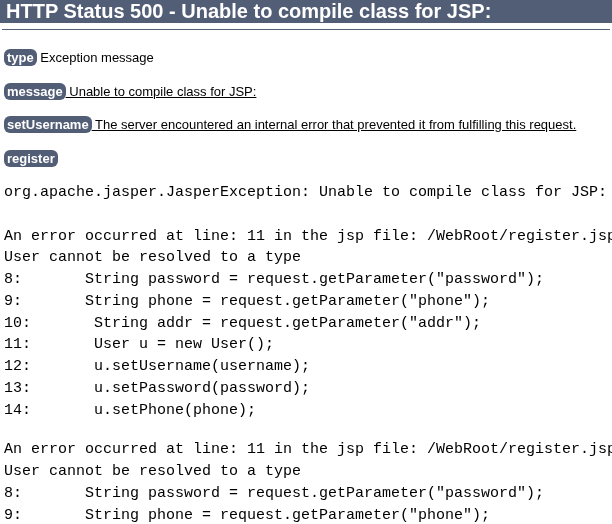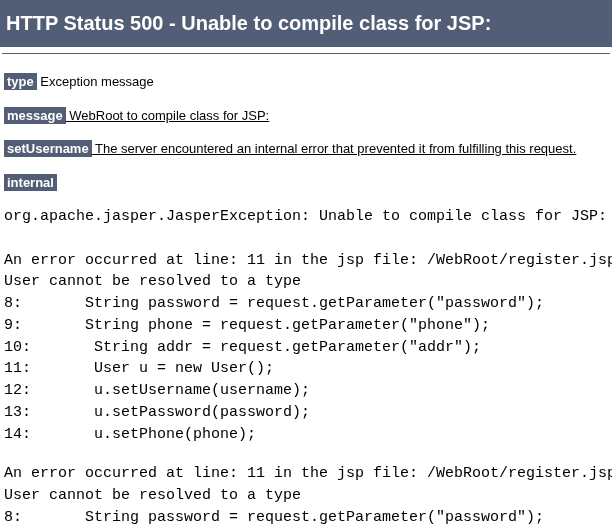--- a/index.html
+++ b/index.html
@@ -8,38 +8,39 @@
       background: #ffffff;
       width: 612px;
       font-size: 13px;
       color: #000;
     }
     .header {
       background: #525d76;
       color: #ffffff;
       font-size: 20px;
       font-weight: bold;
-      padding: 12px 6px;
+      padding: 0 6px;
       margin-bottom: 6px;
     }
     hr {
       border: none;
       border-top: 1px solid #525d76;
       margin: 4px 2px 18px 2px;
     }
     .section {
       margin: 6px 4px 14px 4px;
       line-height: 1.5;
     }
     .label {
       background: #525d76;
       color: #ffffff;
       font-weight: bold;
       padding: 1px 3px;
       display: inline;
+      border-radius: 6px;
     }
     .underline {
       text-decoration: underline;
     }
     pre {
       font-family: "Courier New", Courier, monospace;
       font-size: 15px;
       white-space: pre;
       margin: 6px 4px 18px 4px;
       line-height: 1.45;
@@ -49,29 +50,29 @@
 <body>
 
 <div class="header">HTTP Status 500 - Unable to compile class for JSP:</div>
 <hr>
 
 <div class="section">
   <span class="label">type</span><span> Exception message</span>
 </div>
 
 <div class="section">
-  <span class="label">message</span><span class="underline"> WebRoot to compile class for JSP:</span>
+  <span class="label">message</span><span class="underline"> Unable to compile class for JSP:</span>
 </div>
 
 <div class="section">
   <span class="label">setUsername</span><span class="underline"> The server encountered an internal error that prevented it from fulfilling this request.</span>
 </div>
 
 <div class="section">
-  <span class="label">internal</span>
+  <span class="label">register</span>
 </div>
 
 <pre>org.apache.jasper.JasperException: Unable to compile class for JSP:
 
 An error occurred at line: 11 in the jsp file: /WebRoot/register.jsp
 User cannot be resolved to a type
 8:       String password = request.getParameter("password");
 9:       String phone = request.getParameter("phone");
 10:       String addr = request.getParameter("addr");
 11:       User u = new User();

